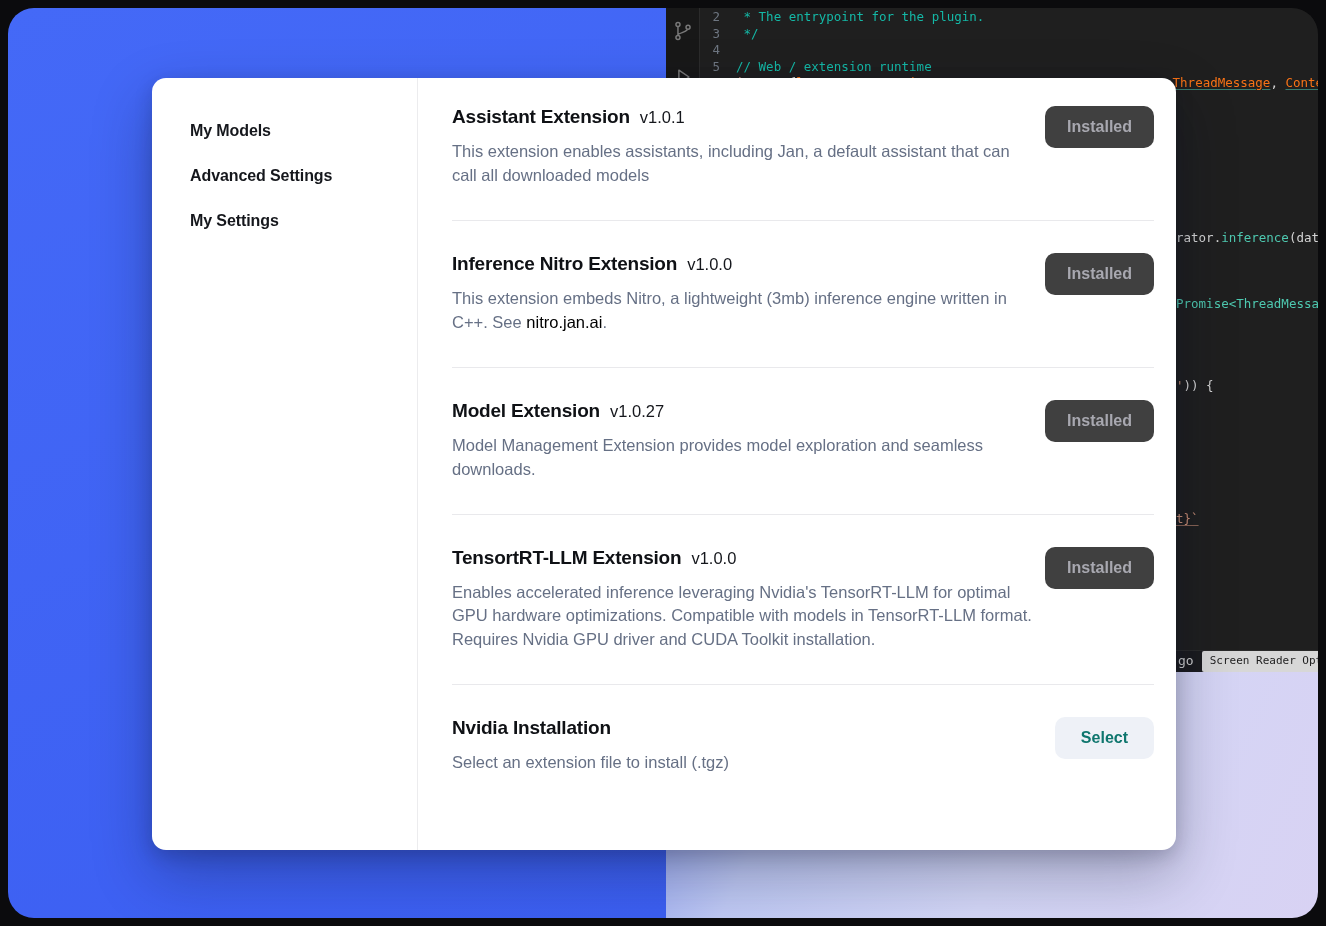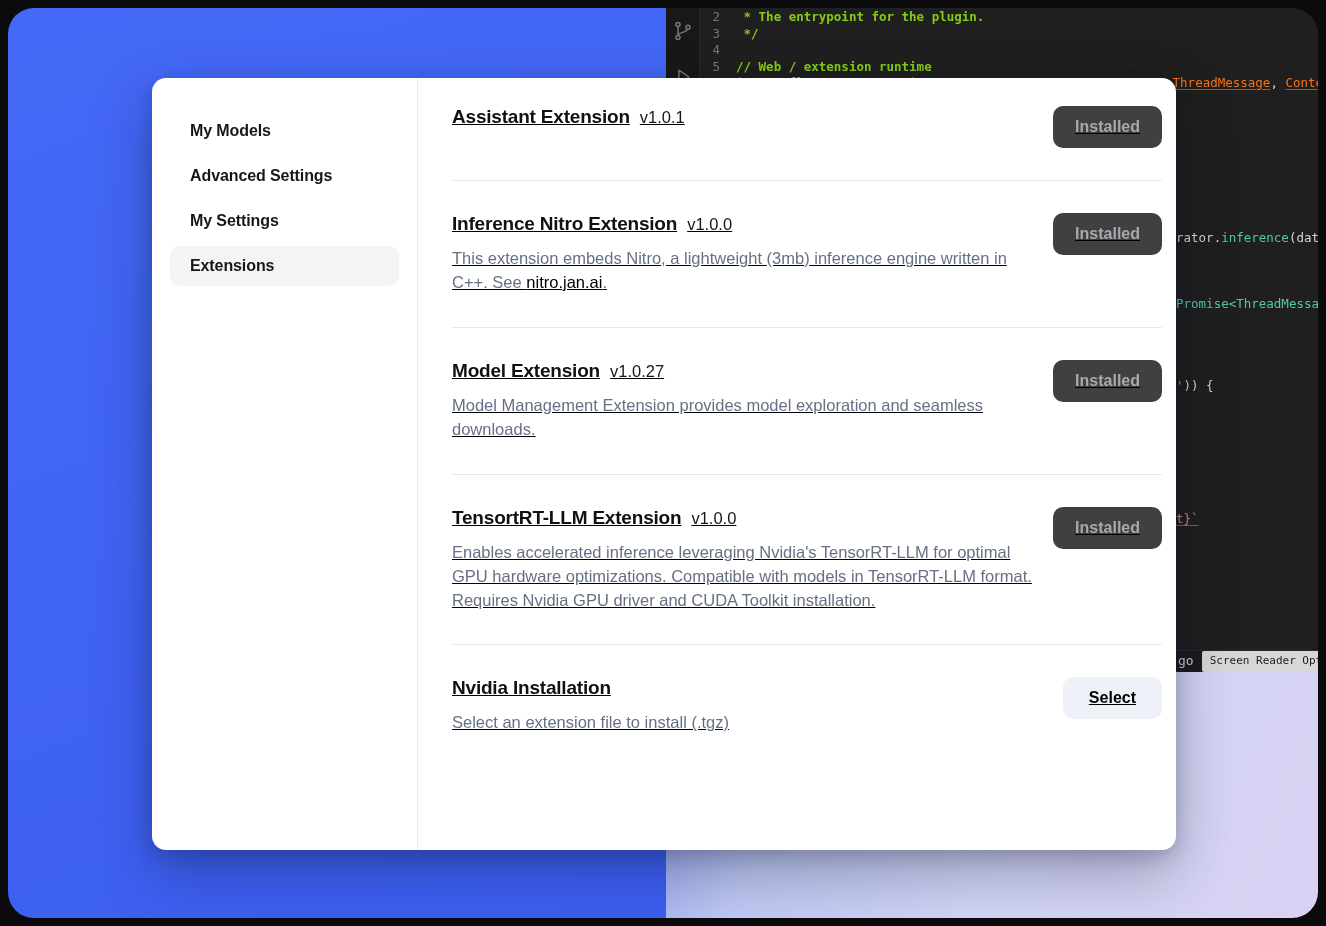--- a/index.html
+++ b/index.html
@@ -21,21 +21,21 @@
             font-family:"DejaVu Sans Mono","Liberation Mono",monospace;
             font-size:12.5px; line-height:16.5px; color:#d4d4d4; }
   .activity-bar { position:absolute; left:0; top:0; bottom:22px; width:34px;
                   background:#181818; border-right:1px solid #2b2b2b; }
   .activity-bar .abtn { position:absolute; left:6px; width:22px; height:22px; opacity:.85; }
   .code-lines { position:absolute; left:34px; top:1px; right:0; }
   .code-line { display:flex; white-space:pre; }
   .ln { display:inline-block; width:36px; text-align:right; padding-right:16px;
         color:#6e7681; flex:0 0 auto; }
   .code { white-space:pre; }
-  .tok-comment { color:#84cc16;font-weight:bold; }
+  .tok-comment { color:#14b8a6; }
   .tok-kw { color:#ce9178; }
   .tok-p { color:#d4d4d4; }
   .tok-id { color:#f97316; text-decoration:underline;
             text-decoration-color:rgba(78,201,176,.55); text-underline-offset:2px; }
   .tok-str { color:#ce9178; }
   .tok-fn { color:#4ec9b0; }
   .frag { position:absolute; left:510px; white-space:pre; }
   .frag.u { text-decoration:underline; text-decoration-color:rgba(206,145,120,.6);
             text-underline-offset:2px; }
   .statusbar { position:absolute; left:0; right:0; bottom:0; height:22px;
@@ -49,32 +49,32 @@
   .modal { position:absolute; left:144px; top:70px; width:1024px; height:772px;
            background:#ffffff; border-radius:14px; display:flex; overflow:hidden;
            box-shadow:0 24px 60px rgba(10,15,40,.30), 0 6px 18px rgba(10,15,40,.18); }
 
   .sidebar { width:266px; flex:0 0 auto; border-right:1px solid #ececee; padding-top:28px; }
   .side-item { margin:5px 18px; padding:11px 20px; border-radius:10px;
                font-size:16px; font-weight:700; color:#15171c; letter-spacing:-.1px;
                cursor:pointer; }
   .side-item.active { background:#f4f4f4; }
 
-  .content { flex:1; padding:28px 14px 0 34px;text-decoration:underline; }
+  .content { flex:1; padding:28px 22px 0 34px; }
   .row { display:flex; justify-content:space-between; align-items:flex-start; }
   .row-text { max-width:585px; }
   .row-title { font-size:19px; font-weight:700; color:#0f1115; letter-spacing:-.2px; }
   .row-version { font-size:16.5px; font-weight:400; color:#15171c; margin-left:10px;
                  letter-spacing:0; }
   .row-desc { margin-top:12px; font-size:16.5px; line-height:1.45; color:#667085; }
   .desc-link { color:#000000; text-decoration:none; cursor:pointer; }
   .btn { border:none; border-radius:10px; padding:12px 22px; font-size:16px;
          font-weight:600; font-family:inherit; cursor:default; flex:0 0 auto; }
   .btn-installed { background:#404040; color:#a8a8b0; }
-  .btn-select { background:#eef1f7; color:#000000; font-weight:700; padding:12px 26px;
+  .btn-select { background:#eef1f7; color:#0f766e; font-weight:700; padding:12px 26px;
                 cursor:pointer; }
   .divider { border:0; border-top:1px solid #e9e9ec; margin:32px 0; }
 </style>
 </head>
 <body>
 
 <div class="stage">
 
   <div class="blue-panel"></div>
 
@@ -121,28 +121,28 @@
   </div>
 
   <div class="light-panel"></div>
 
   <div class="modal">
 
     <aside class="sidebar">
       <div class="side-item">My Models</div>
       <div class="side-item">Advanced Settings</div>
       <div class="side-item">My Settings</div>
-      <div class="side-item active">Extensions</div>
     </aside>
 
     <main class="content">
 
       <div class="row">
         <div class="row-text">
           <div class="row-title"><span>Assistant Extension</span><span class="row-version">v1.0.1</span></div>
+          <div class="row-desc">This extension enables assistants, including Jan, a default assistant that can call all downloaded models</div>
         </div>
         <button class="btn btn-installed">Installed</button>
       </div>
 
       <hr class="divider">
 
       <div class="row">
         <div class="row-text">
           <div class="row-title"><span>Inference Nitro Extension</span><span class="row-version">v1.0.0</span></div>
           <div class="row-desc"><span>This extension embeds Nitro, a lightweight (3mb) inference engine written in C++. See </span><a class="desc-link">nitro.jan.ai</a><span>.</span></div>

